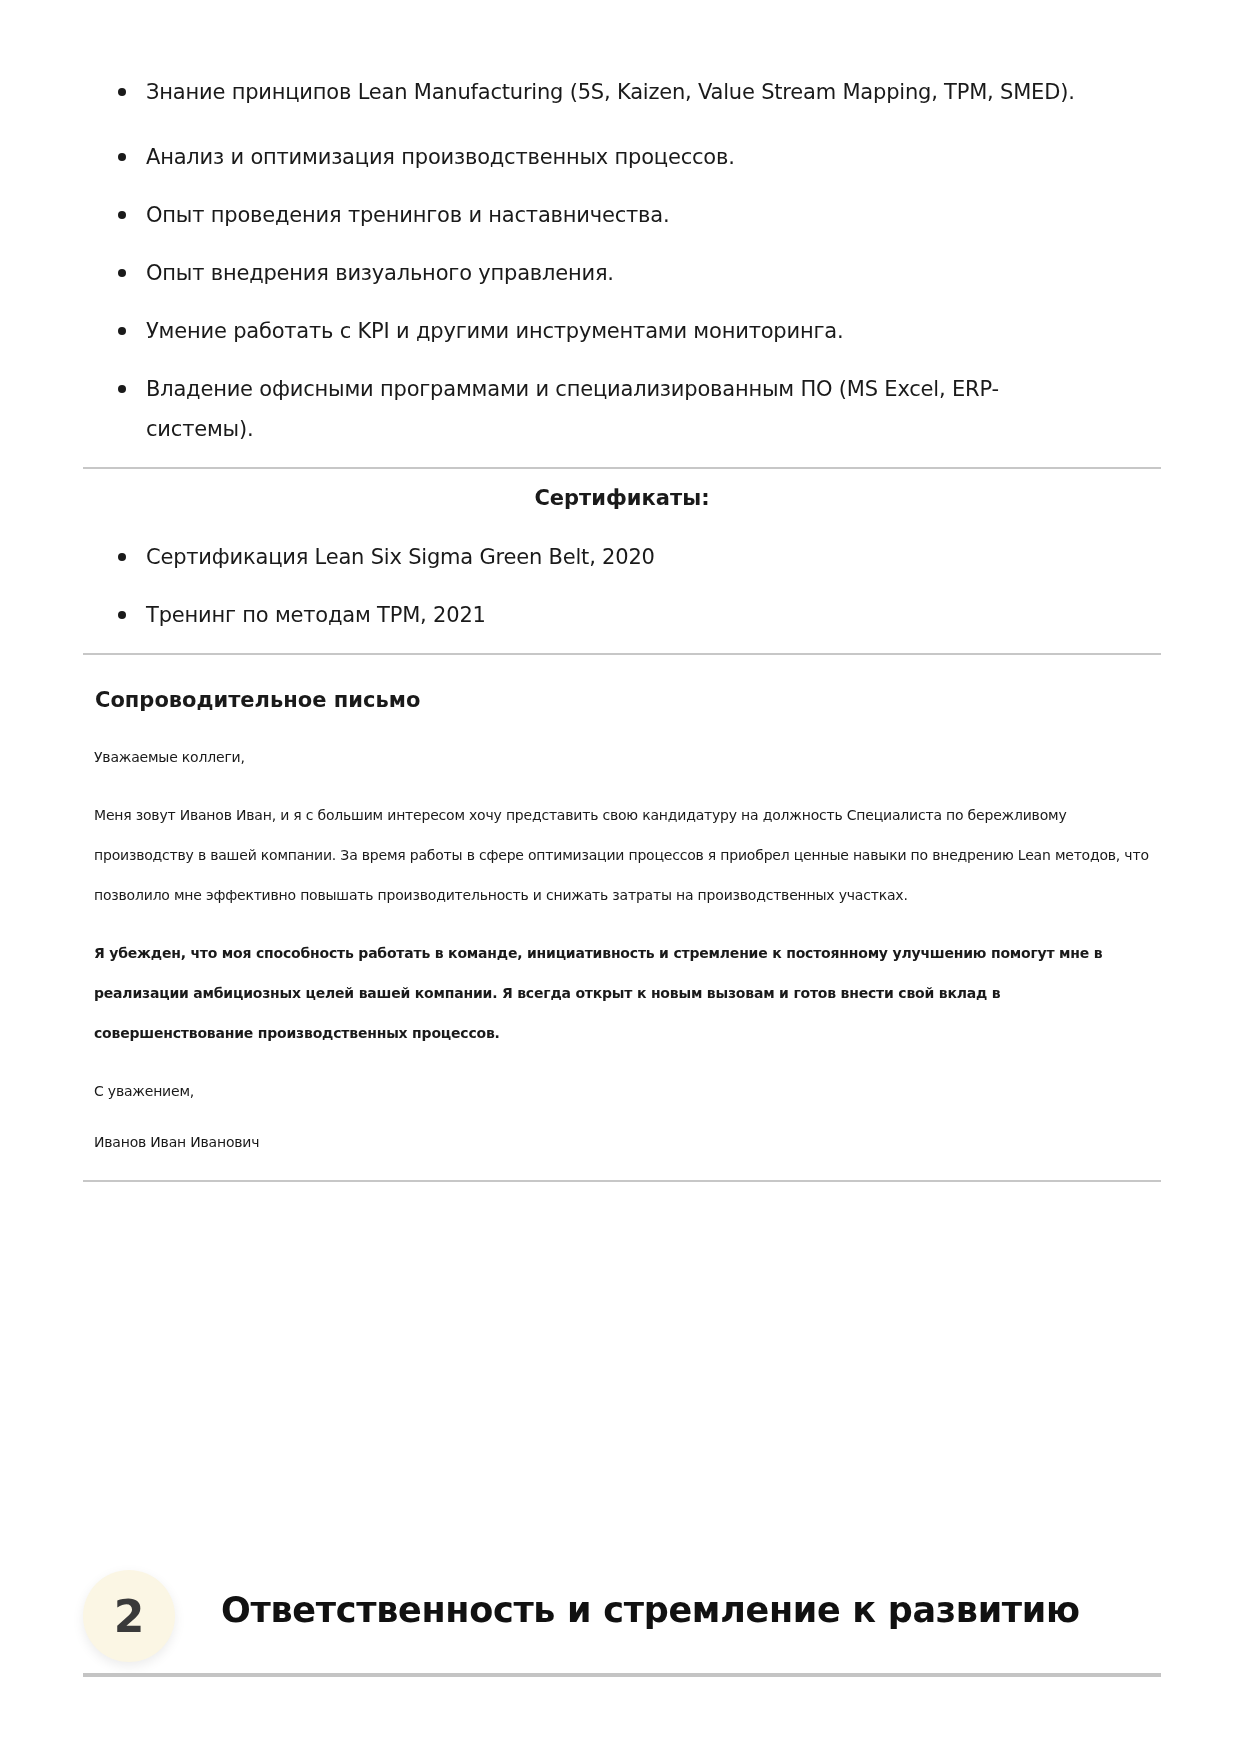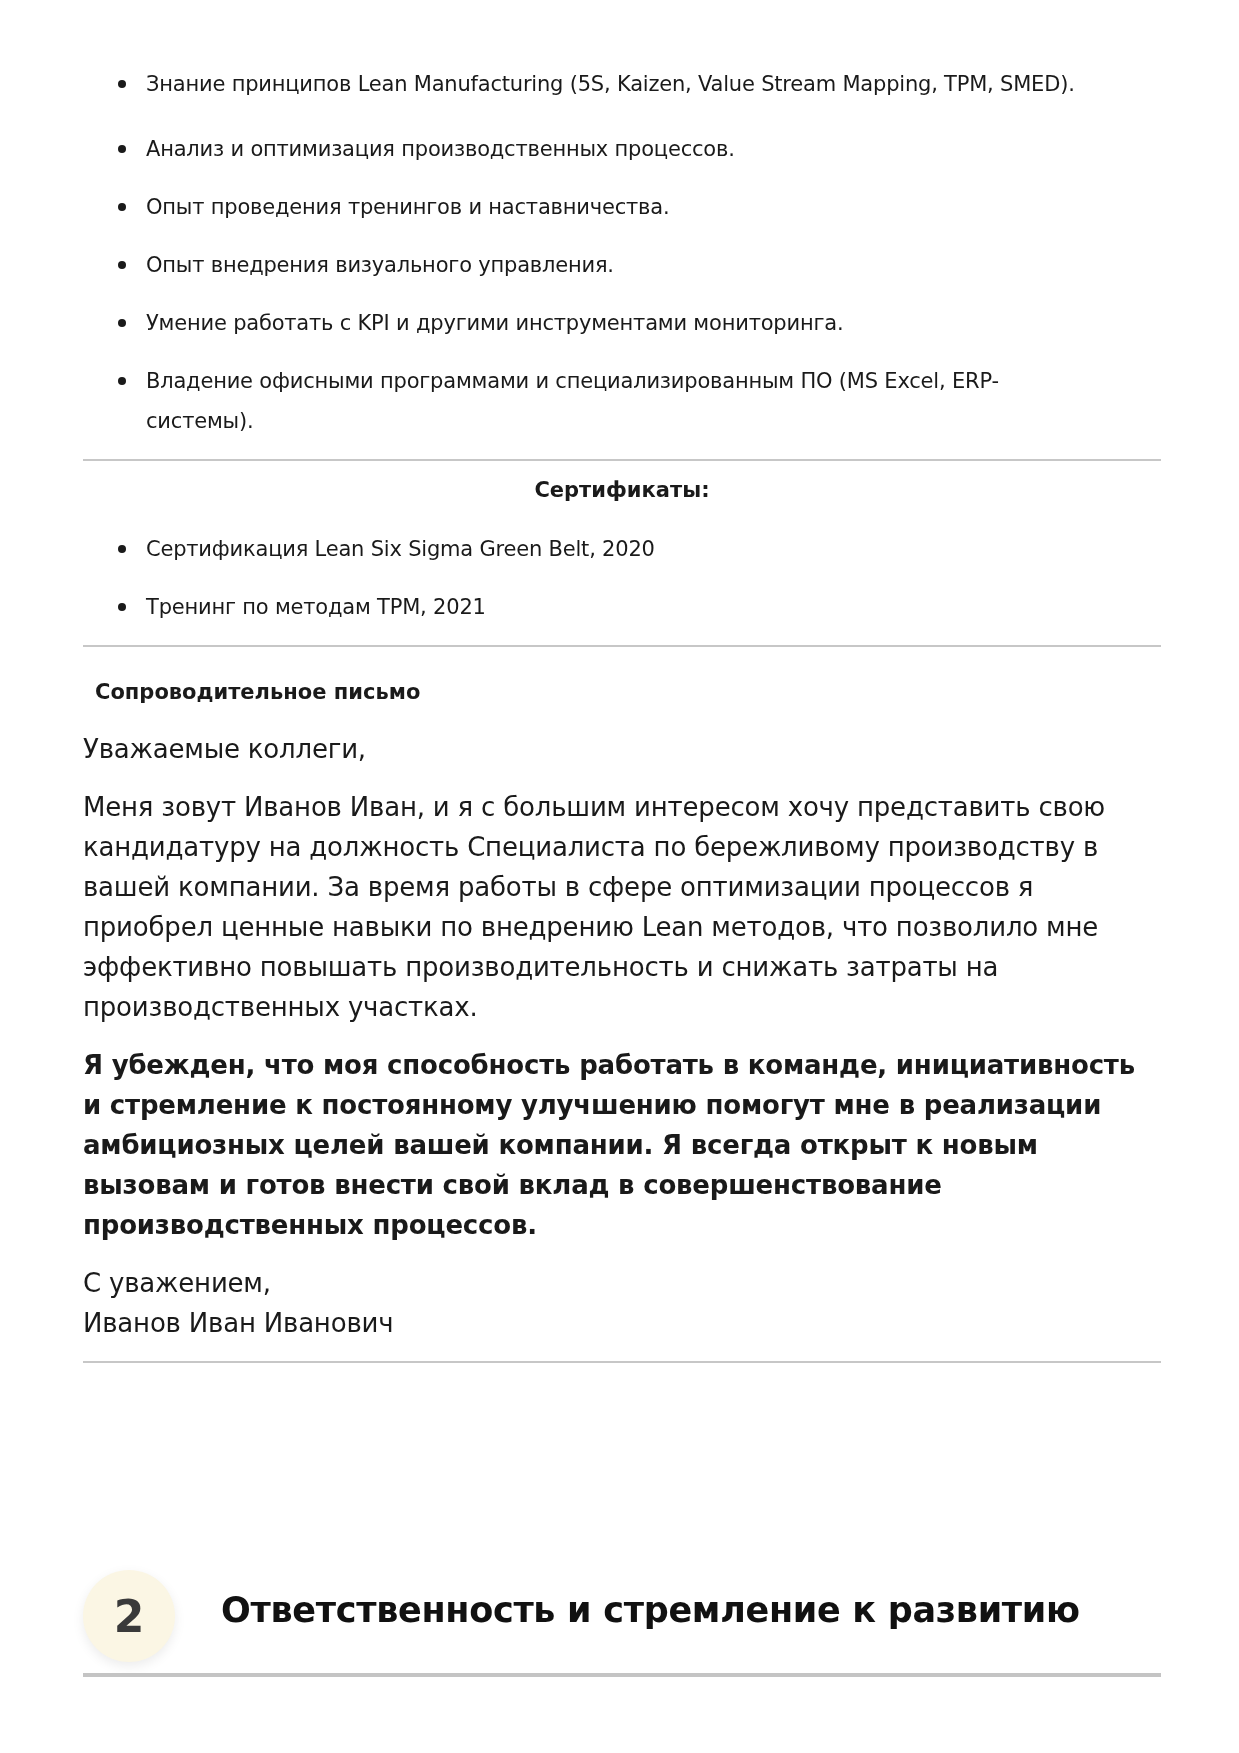--- a/index.html
+++ b/index.html
@@ -1,32 +1,32 @@
 <!DOCTYPE html>
 <html><head>
 <meta charset="utf-8">
 <style>
   html, body { margin: 0; padding: 0; background: #ffffff; }
   body {
     width: 1239px; height: 1753px; position: relative; overflow: hidden;
     font-family: "DejaVu Sans", sans-serif; color: #1a1a1a;
   }
-  .content { position: absolute; left: 83px; width: 1078px; top: 4px; }
+  .content { position: absolute; left: 83px; width: 1078px; top: 12px; }
   ul.bullets { list-style: none; margin: 0; padding: 0; }
   ul.bullets li {
     position: relative; padding-left: 63px;
     font-size: 21px; line-height: 40px; letter-spacing: -0.2px;
   }
   ul.bullets li .dot {
     position: absolute; left: 35px; top: 16px;
     width: 8px; height: 8px; border-radius: 50%; background: #1a1a1a;
   }
   hr.sep { border: none; border-top: 2px solid #c7c7c7; margin: 0; }
   .heading-small { font-weight: bold; font-size: 21px; line-height: 30px; }
-  p.body { font-size: 26px; line-height: 40px; margin: 0; letter-spacing: -0.2px; }
+  p.body { font-size: 14px; line-height: 40px; margin: 11px; letter-spacing: -0.2px; }
   .section-header {
     position: absolute; left: 83px; width: 1078px; top: 1570px; height: 100px;
   }
   .badge {
     position: absolute; left: 0; top: 0; width: 92px; height: 92px;
     border-radius: 50%; background: #fbf6e4;
     box-shadow: 0 4px 12px rgba(0,0,0,0.08);
     font-size: 44px; font-weight: bold; color: #3a3a3a;
     display: flex; align-items: center; justify-content: center;
   }

